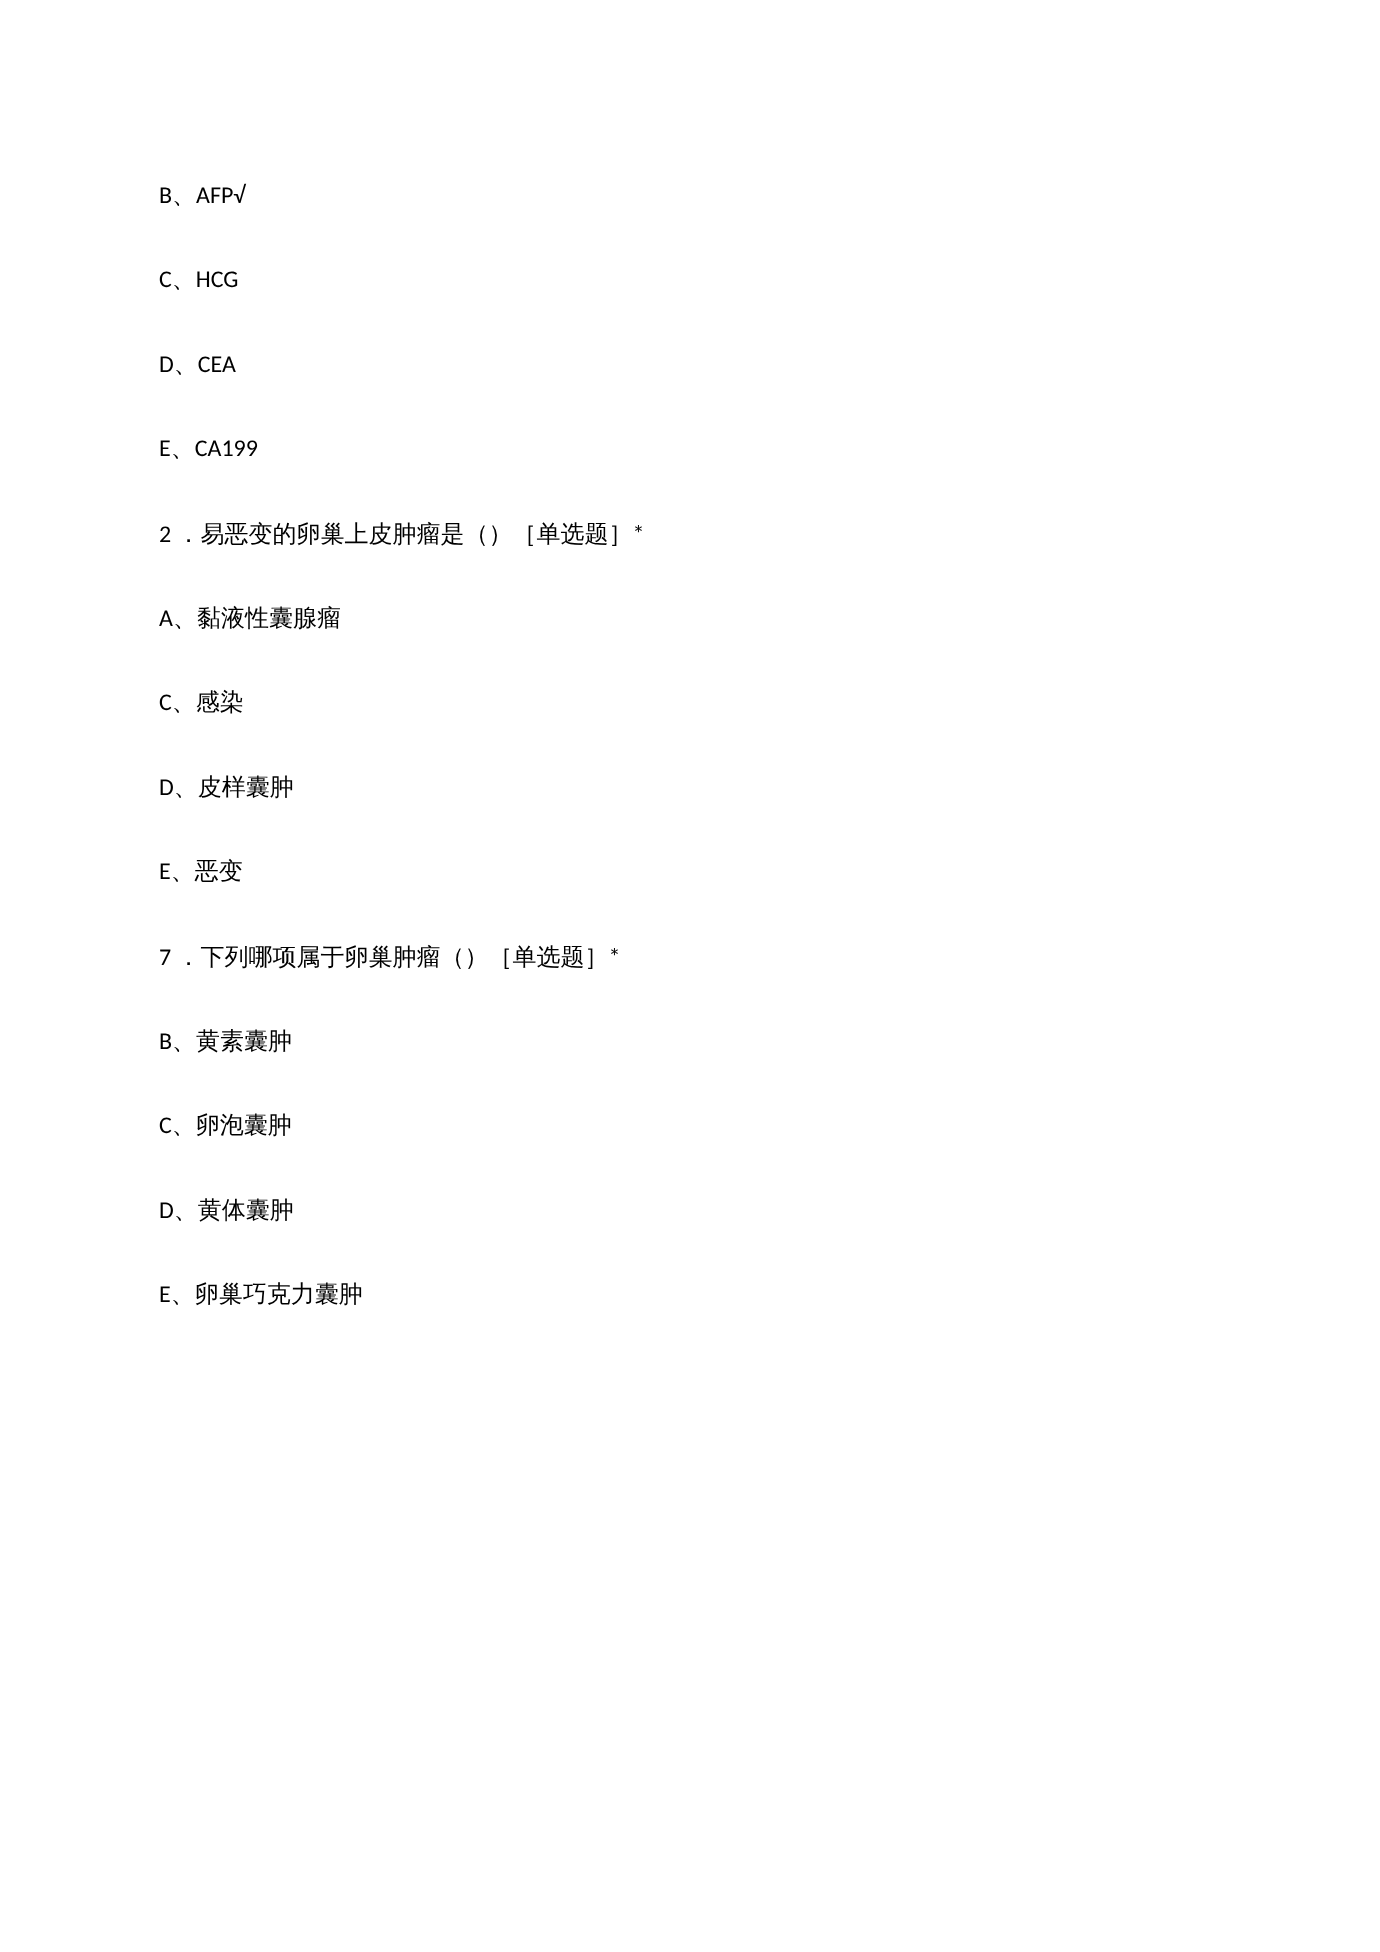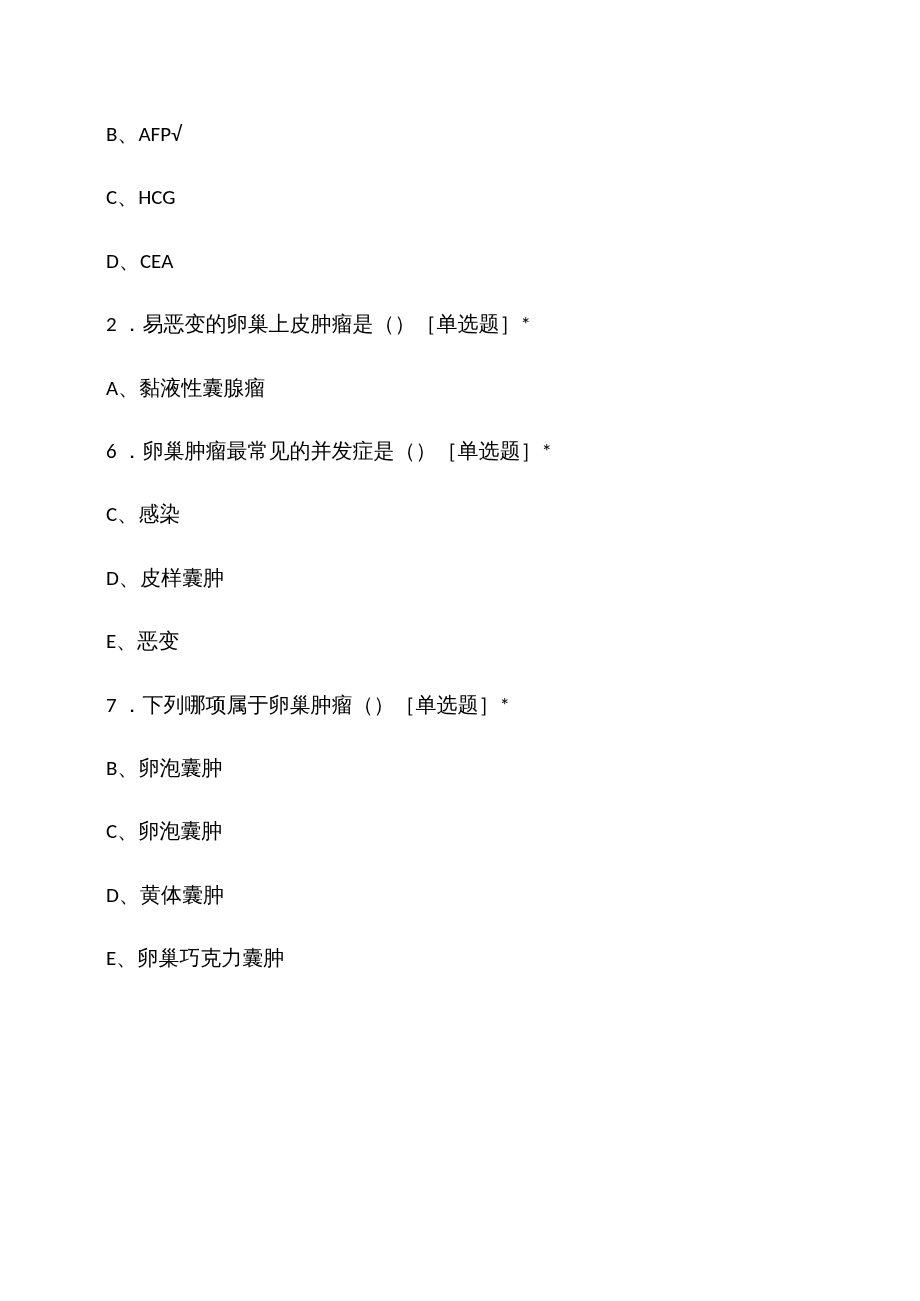--- a/index.html
+++ b/index.html
@@ -8,41 +8,41 @@
       box-sizing: border-box;
     }
     body {
       background: #ffffff;
       font-family: "Calibri", "SimSun", sans-serif;
       width: 920px;
       height: 1301px;
       padding: 120px 106px 120px 106px;
     }
     .line {
-      font-size: 21px;
+      font-size: 16px;
       line-height: 1.4;
       margin-bottom: 34px;
       color: #000000;
     }
     .check {
       color: #ff0000;
       margin-left: 4px;
     }
   </style>
 </head>
 <body>
 
 <div id="content">
     <div class="line"><span>B、AFP√</span></div>
     <div class="line"><span>C、HCG</span></div>
     <div class="line"><span>D、CEA</span></div>
+    <div class="line"><span>E、CA199</span></div>
     <div class="line"><span>2 ．易恶变的卵巢上皮肿瘤是（）［单选题］*</span></div>
     <div class="line"><span>A、黏液性囊腺瘤</span></div>
-    <div class="line"><span>6 ．卵巢肿瘤最常见的并发症是（）［单选题］*</span></div>
     <div class="line"><span>C、感染</span></div>
     <div class="line"><span>D、皮样囊肿</span></div>
     <div class="line"><span>E、恶变</span></div>
     <div class="line"><span>7 ．下列哪项属于卵巢肿瘤（）［单选题］*</span></div>
-    <div class="line"><span>B、卵泡囊肿</span></div>
+    <div class="line"><span>B、黄素囊肿</span></div>
     <div class="line"><span>C、卵泡囊肿</span></div>
     <div class="line"><span>D、黄体囊肿</span></div>
     <div class="line"><span>E、卵巢巧克力囊肿</span></div>
   </div>
 
 </body></html>

